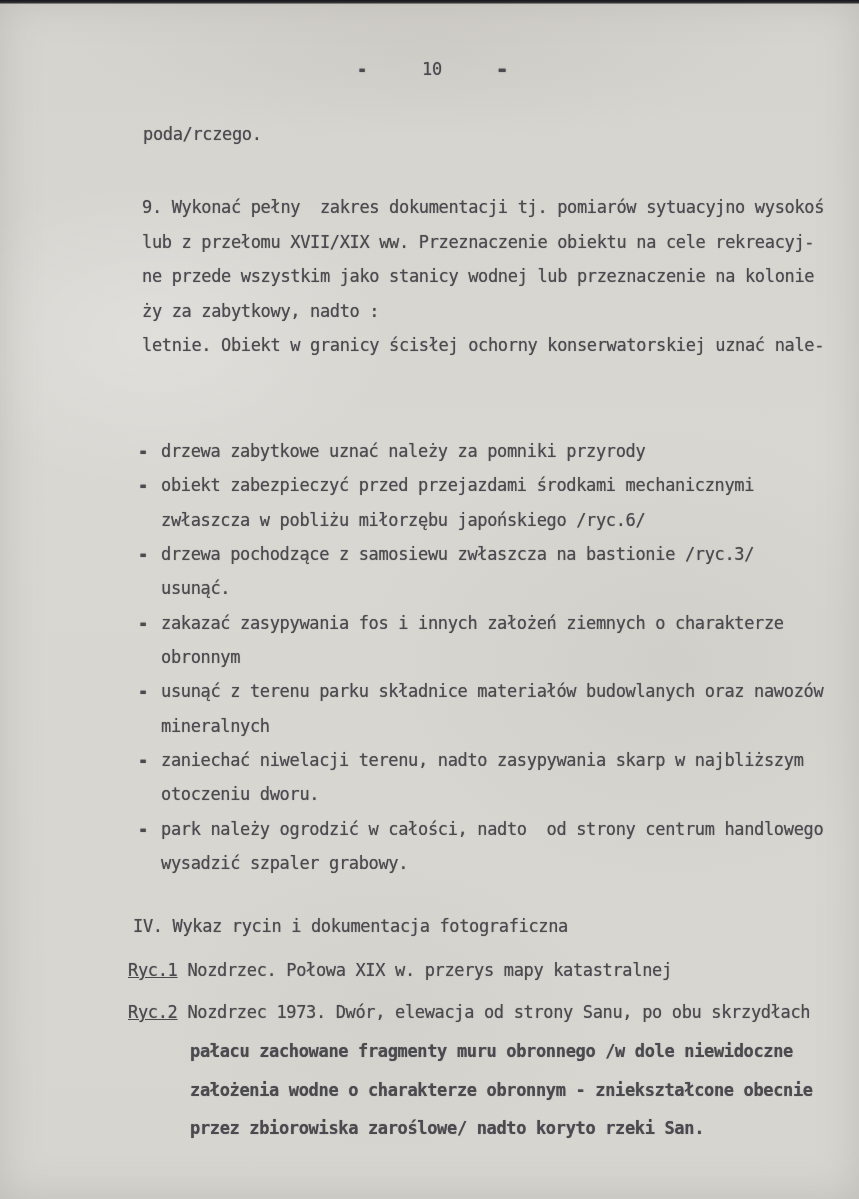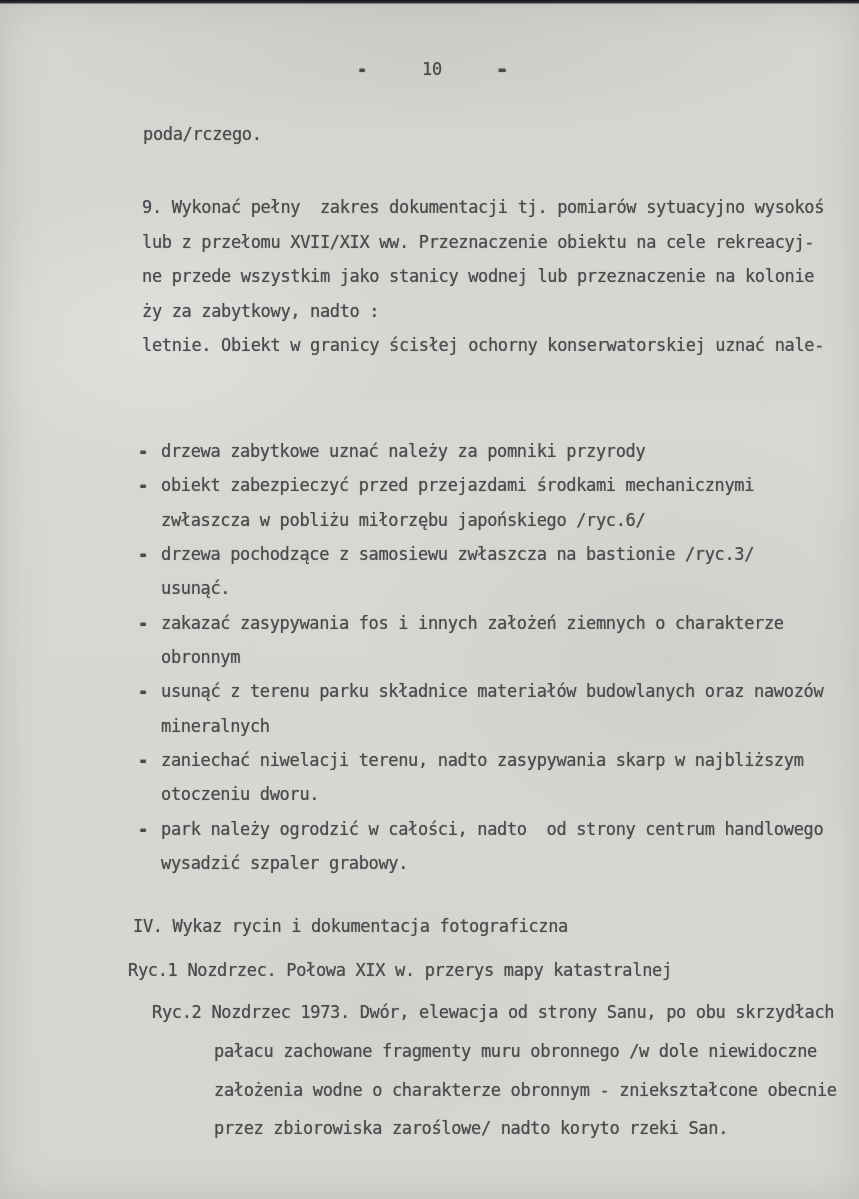--- a/index.html
+++ b/index.html
@@ -38,23 +38,23 @@
   .sec3 .line{height:34.5px;}
   .bullets{position:absolute;left:161px;top:441px;width:700px;}
   .bullet{position:relative;}
   .bullet .marker{
     position:absolute;left:-23px;top:0;font-weight:bold;transform:scaleY(1.3);
   }
   .bullet .line{height:34.35px;}
   .sec4-heading{position:absolute;left:133px;top:916px;}
   .ryc1{position:absolute;left:128px;top:960px;}
   .ryc2{position:absolute;left:128px;top:1002px;}
-  .ryc2 .line{height:38.8px;margin-left:24px;}
-  .ryc2 .line.cont{padding-left:62px;}
-  .ryc-row .label{margin-right:10px;}
+  .ryc2 .line{height:38.8px;}
+  .ryc2 .line.cont{padding-left:62px;font-weight:bold;}
+  .ryc-row .label{margin-right:10px;text-decoration:underline;}
 </style>
 </head>
 <body>
 
 <div class="page">
 
   <div class="header">
     <span class="dash">-</span>
     <span>10</span>
     <span class="dash dash2">-</span>

